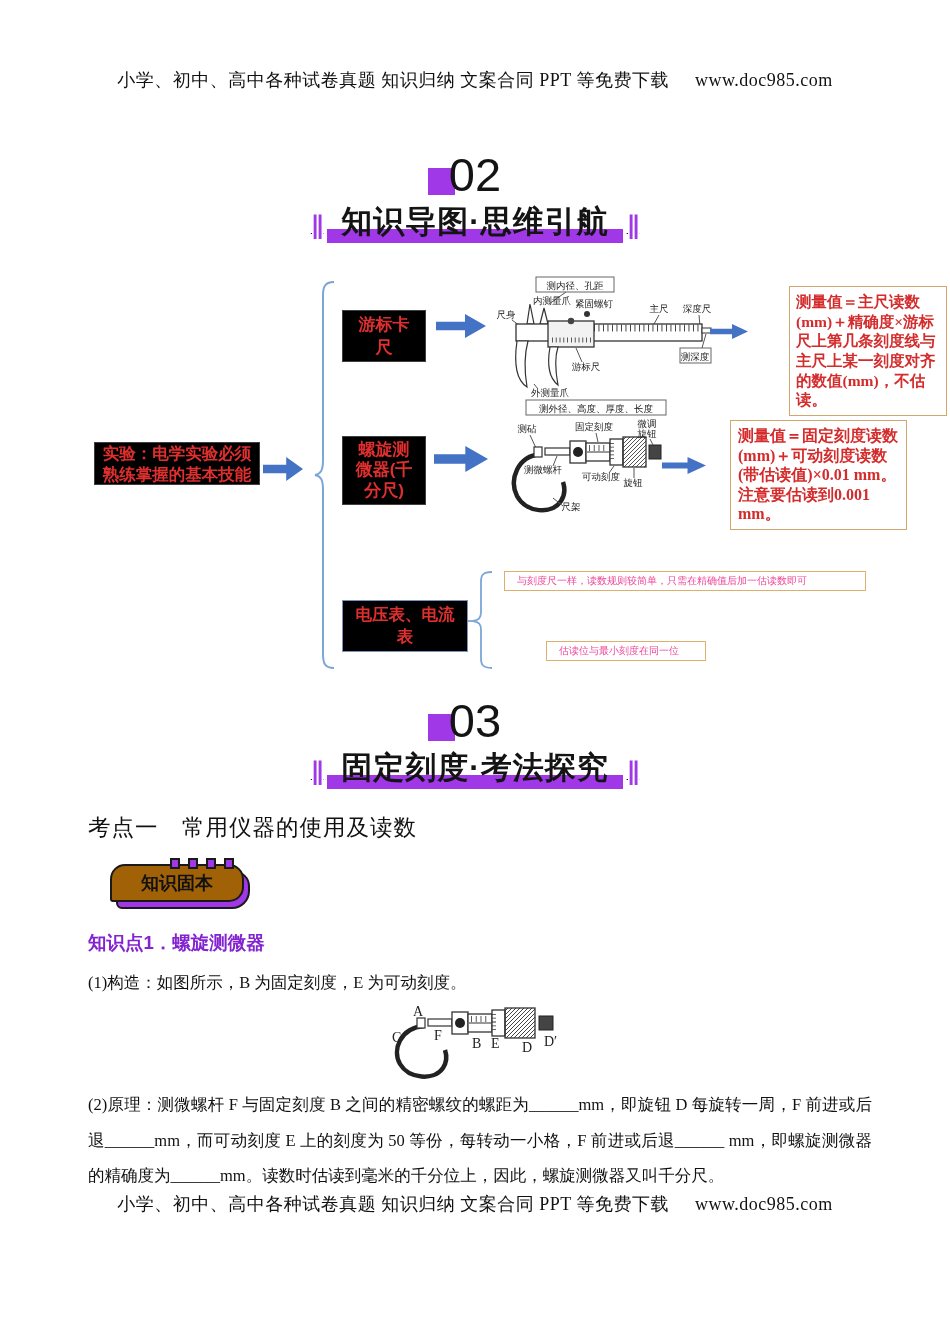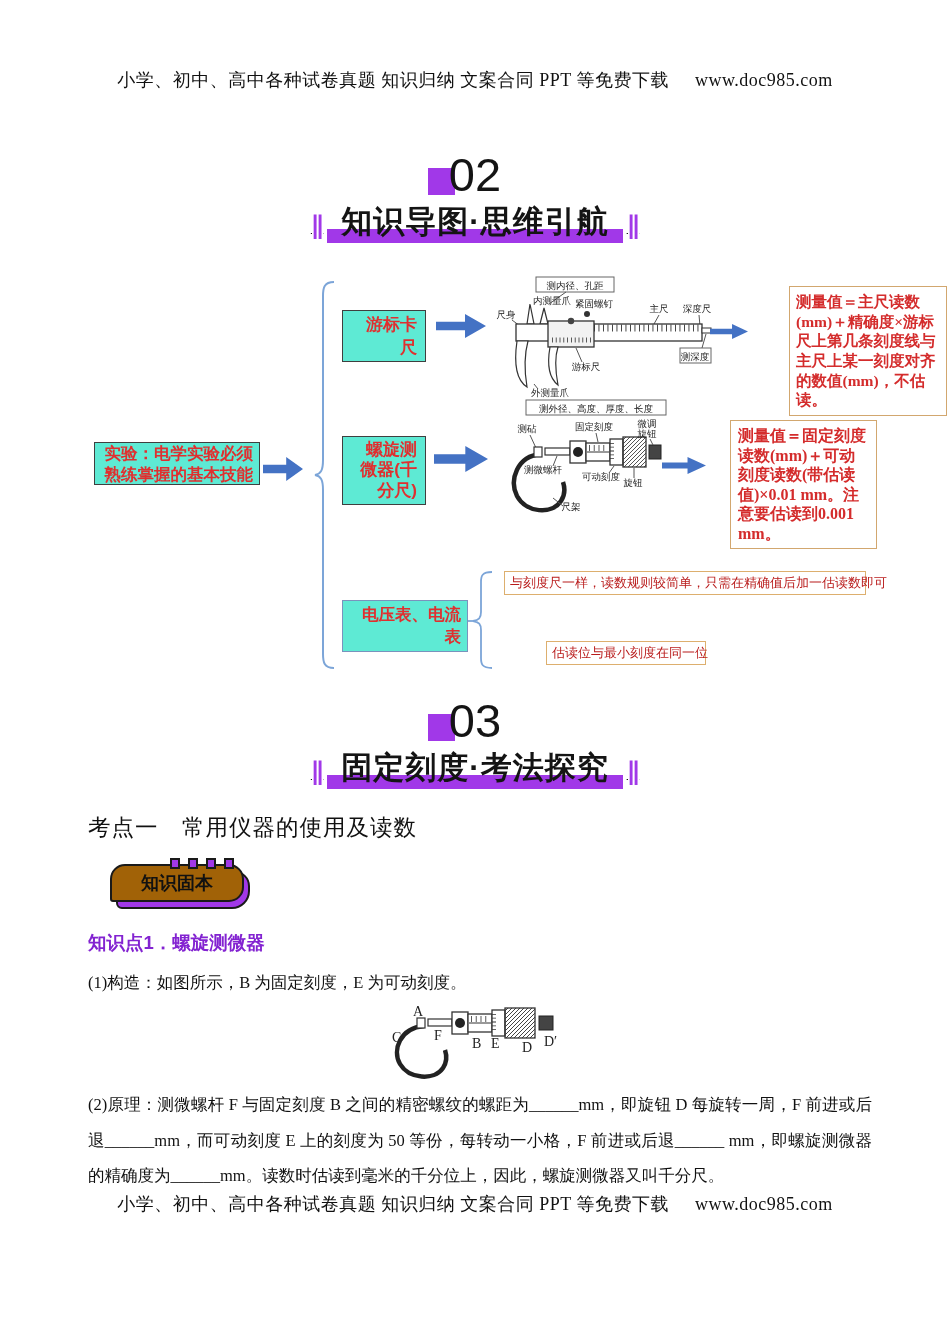--- a/index.html
+++ b/index.html
@@ -21,38 +21,38 @@
   .sec-num::before { content:""; position:absolute; left:-21px; bottom:4px; width:27px; height:27px; background:#a138e8; z-index:-1; }
   .sec-title-row { margin-top:2px;text-decoration:underline; }
   .sec-title { position:relative; display:inline-block; font-family:"Liberation Sans","DejaVu Sans",sans-serif;
                font-size:31px; font-weight:bold; letter-spacing:1px; color:#141414; padding:0 10px; z-index:1; }
   .sec-title::after { content:""; position:absolute; left:-4px; right:-4px; bottom:0; height:14px; background:#a138e8; z-index:-1; }
   .slash { font-family:"DejaVu Sans",sans-serif; color:#a138e8; font-size:25px; font-weight:bold; font-style:italic; vertical-align:-2px; }
   .slash.l { margin-right:8px; } .slash.r { margin-left:8px; }
 
   
   .mindmap { position:absolute; top:270px; left:0; width:950px; height:410px; font-family:"Liberation Sans","DejaVu Sans",sans-serif; }
-  .mm-box { position:absolute; border:1.5px solid #3f3f3f; background:#5eead4; color:#e02f2f; font-weight:bold; text-align:right; }
+  .mm-box { position:absolute; border:1.5px solid #3f3f3f; background:#000000; color:#e02f2f; font-weight:bold; text-align:center; }
   .mm-root { left:94px; top:172px; width:166px; padding:0 6px; font-size:16.5px; line-height:1.25; }
   .mm-b1 { left:342px; top:40px; width:84px; padding:2px 8px; font-size:17px; }
   .mm-b2 { left:342px; top:166px; width:84px; padding:3px 8px; font-size:17px; line-height:1.2; }
   .mm-b3 { left:342px; top:330px; width:126px; padding:3px 6px; font-size:16.5px; border-color:#7a93bd; }
   .block-arrow { position:absolute; background:#4472c4;
                  clip-path:polygon(0 32%, 58% 32%, 58% 0, 100% 50%, 58% 100%, 58% 68%, 0 68%); }
   .ba-root { left:263px; top:187px; width:40px; height:24px; }
   .ba-1 { left:436px; top:44px; width:50px; height:24px; }
   .ba-2 { left:434px; top:176px; width:54px; height:26px; }
   .ba-n1 { left:710px; top:54px; width:38px; height:15px; }
   .ba-n2 { left:662px; top:187px; width:44px; height:17px; }
   .brace { position:absolute; }
   .note { position:absolute; border:1.5px solid #d2a76f; background:#fff; color:#d42c2c; font-weight:bold;
           font-family:"Liberation Serif","DejaVu Serif",serif; }
   .note1 { left:748px; top:16px; width:158px; min-height:118px; padding:5px 6px; font-size:15.5px; line-height:1.27;margin-left:41px; }
-  .note2 { left:730px; top:150px; width:147px; min-height:97px; padding:5px 7px; font-size:16px; line-height:1.22; }
-  .ybox { position:absolute; border:1.5px solid #ddaf6e; background:#fff; color:#b91c1c; font-size:13px; padding:2px 5px;
+  .note2 { left:730px; top:150px; width:177px; min-height:97px; padding:5px 7px; font-size:16px; line-height:1.22; }
+  .ybox { position:absolute; border:1.5px solid #ddaf6e; background:#fff; color:#ec4899; font-size:10px; padding:2px 12px;
           font-family:"Liberation Serif","DejaVu Serif",serif; white-space:nowrap; }
   .ybox1 { left:504px; top:301px; width:362px; }
   .ybox2 { left:504px; top:371px; width:160px;margin-left:42px; }
   .mm-svg { position:absolute; }
   .svg-cal { left:494px; top:6px; }
   .svg-mic { left:497px; top:148px; }
 
   
   .kaodian { position:absolute; left:88px; top:812px; font-family:"Liberation Sans","DejaVu Sans",sans-serif;
              font-size:22.5px; font-weight:normal; letter-spacing:1px; color:#111; }

